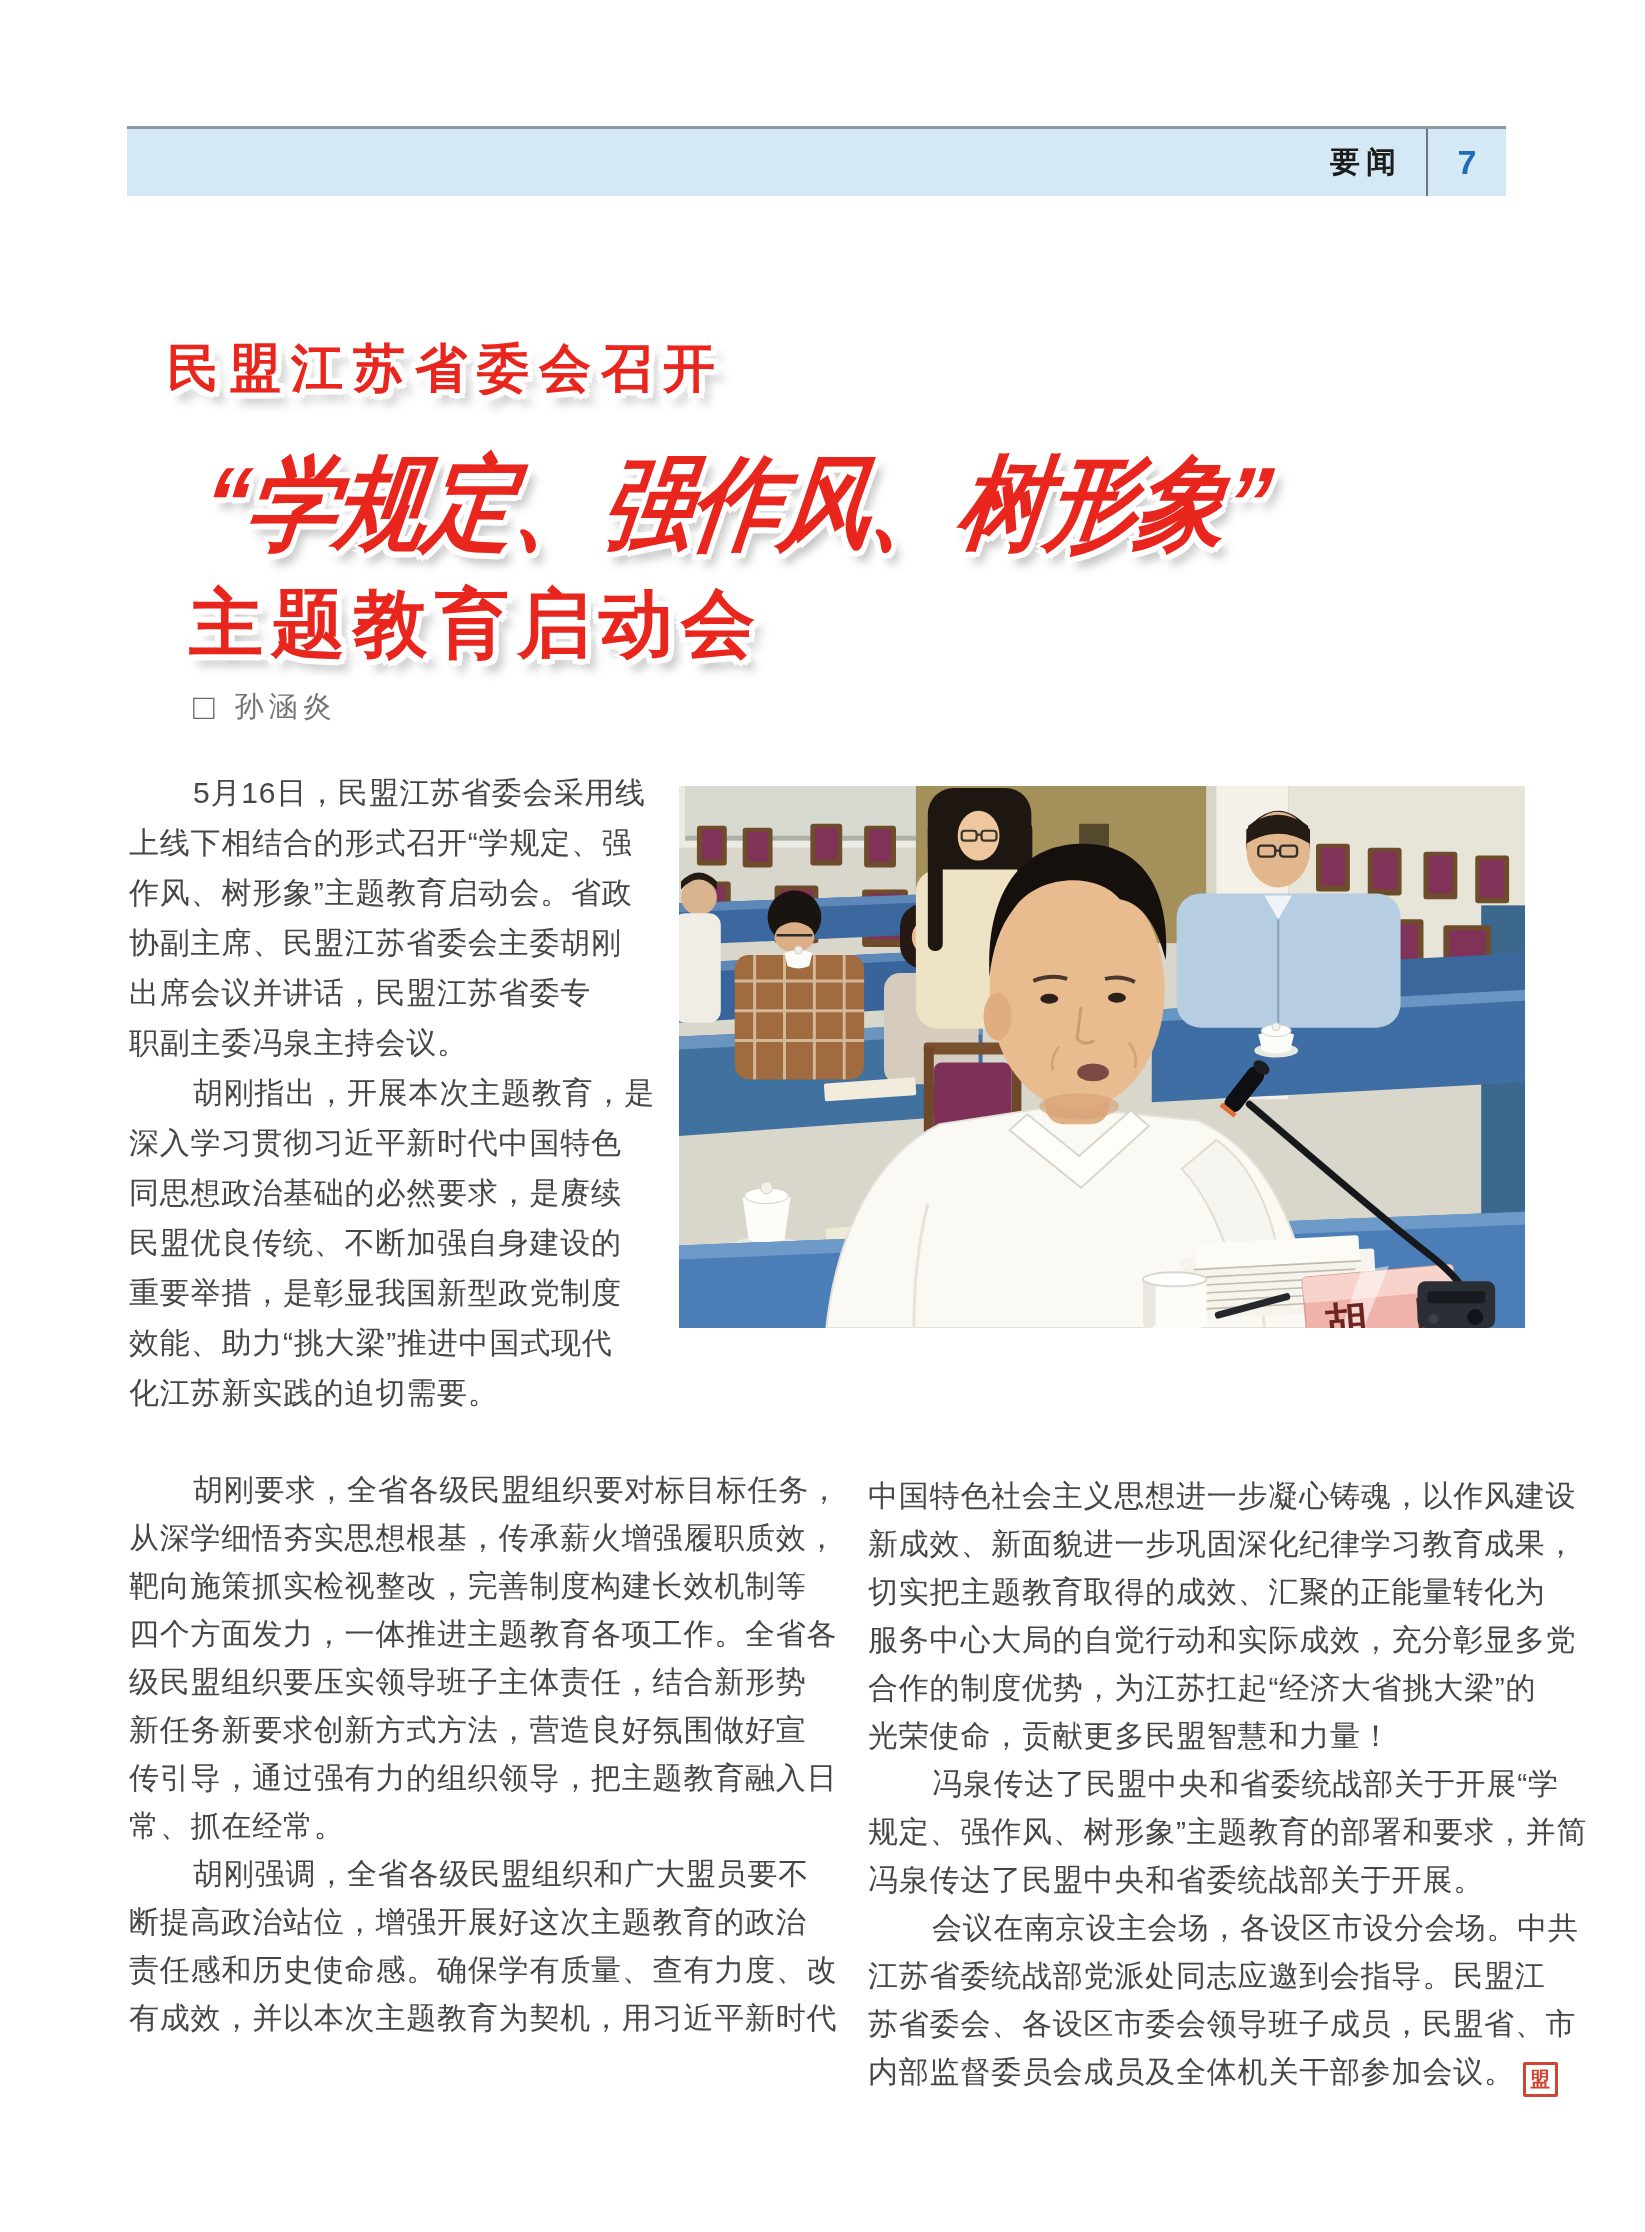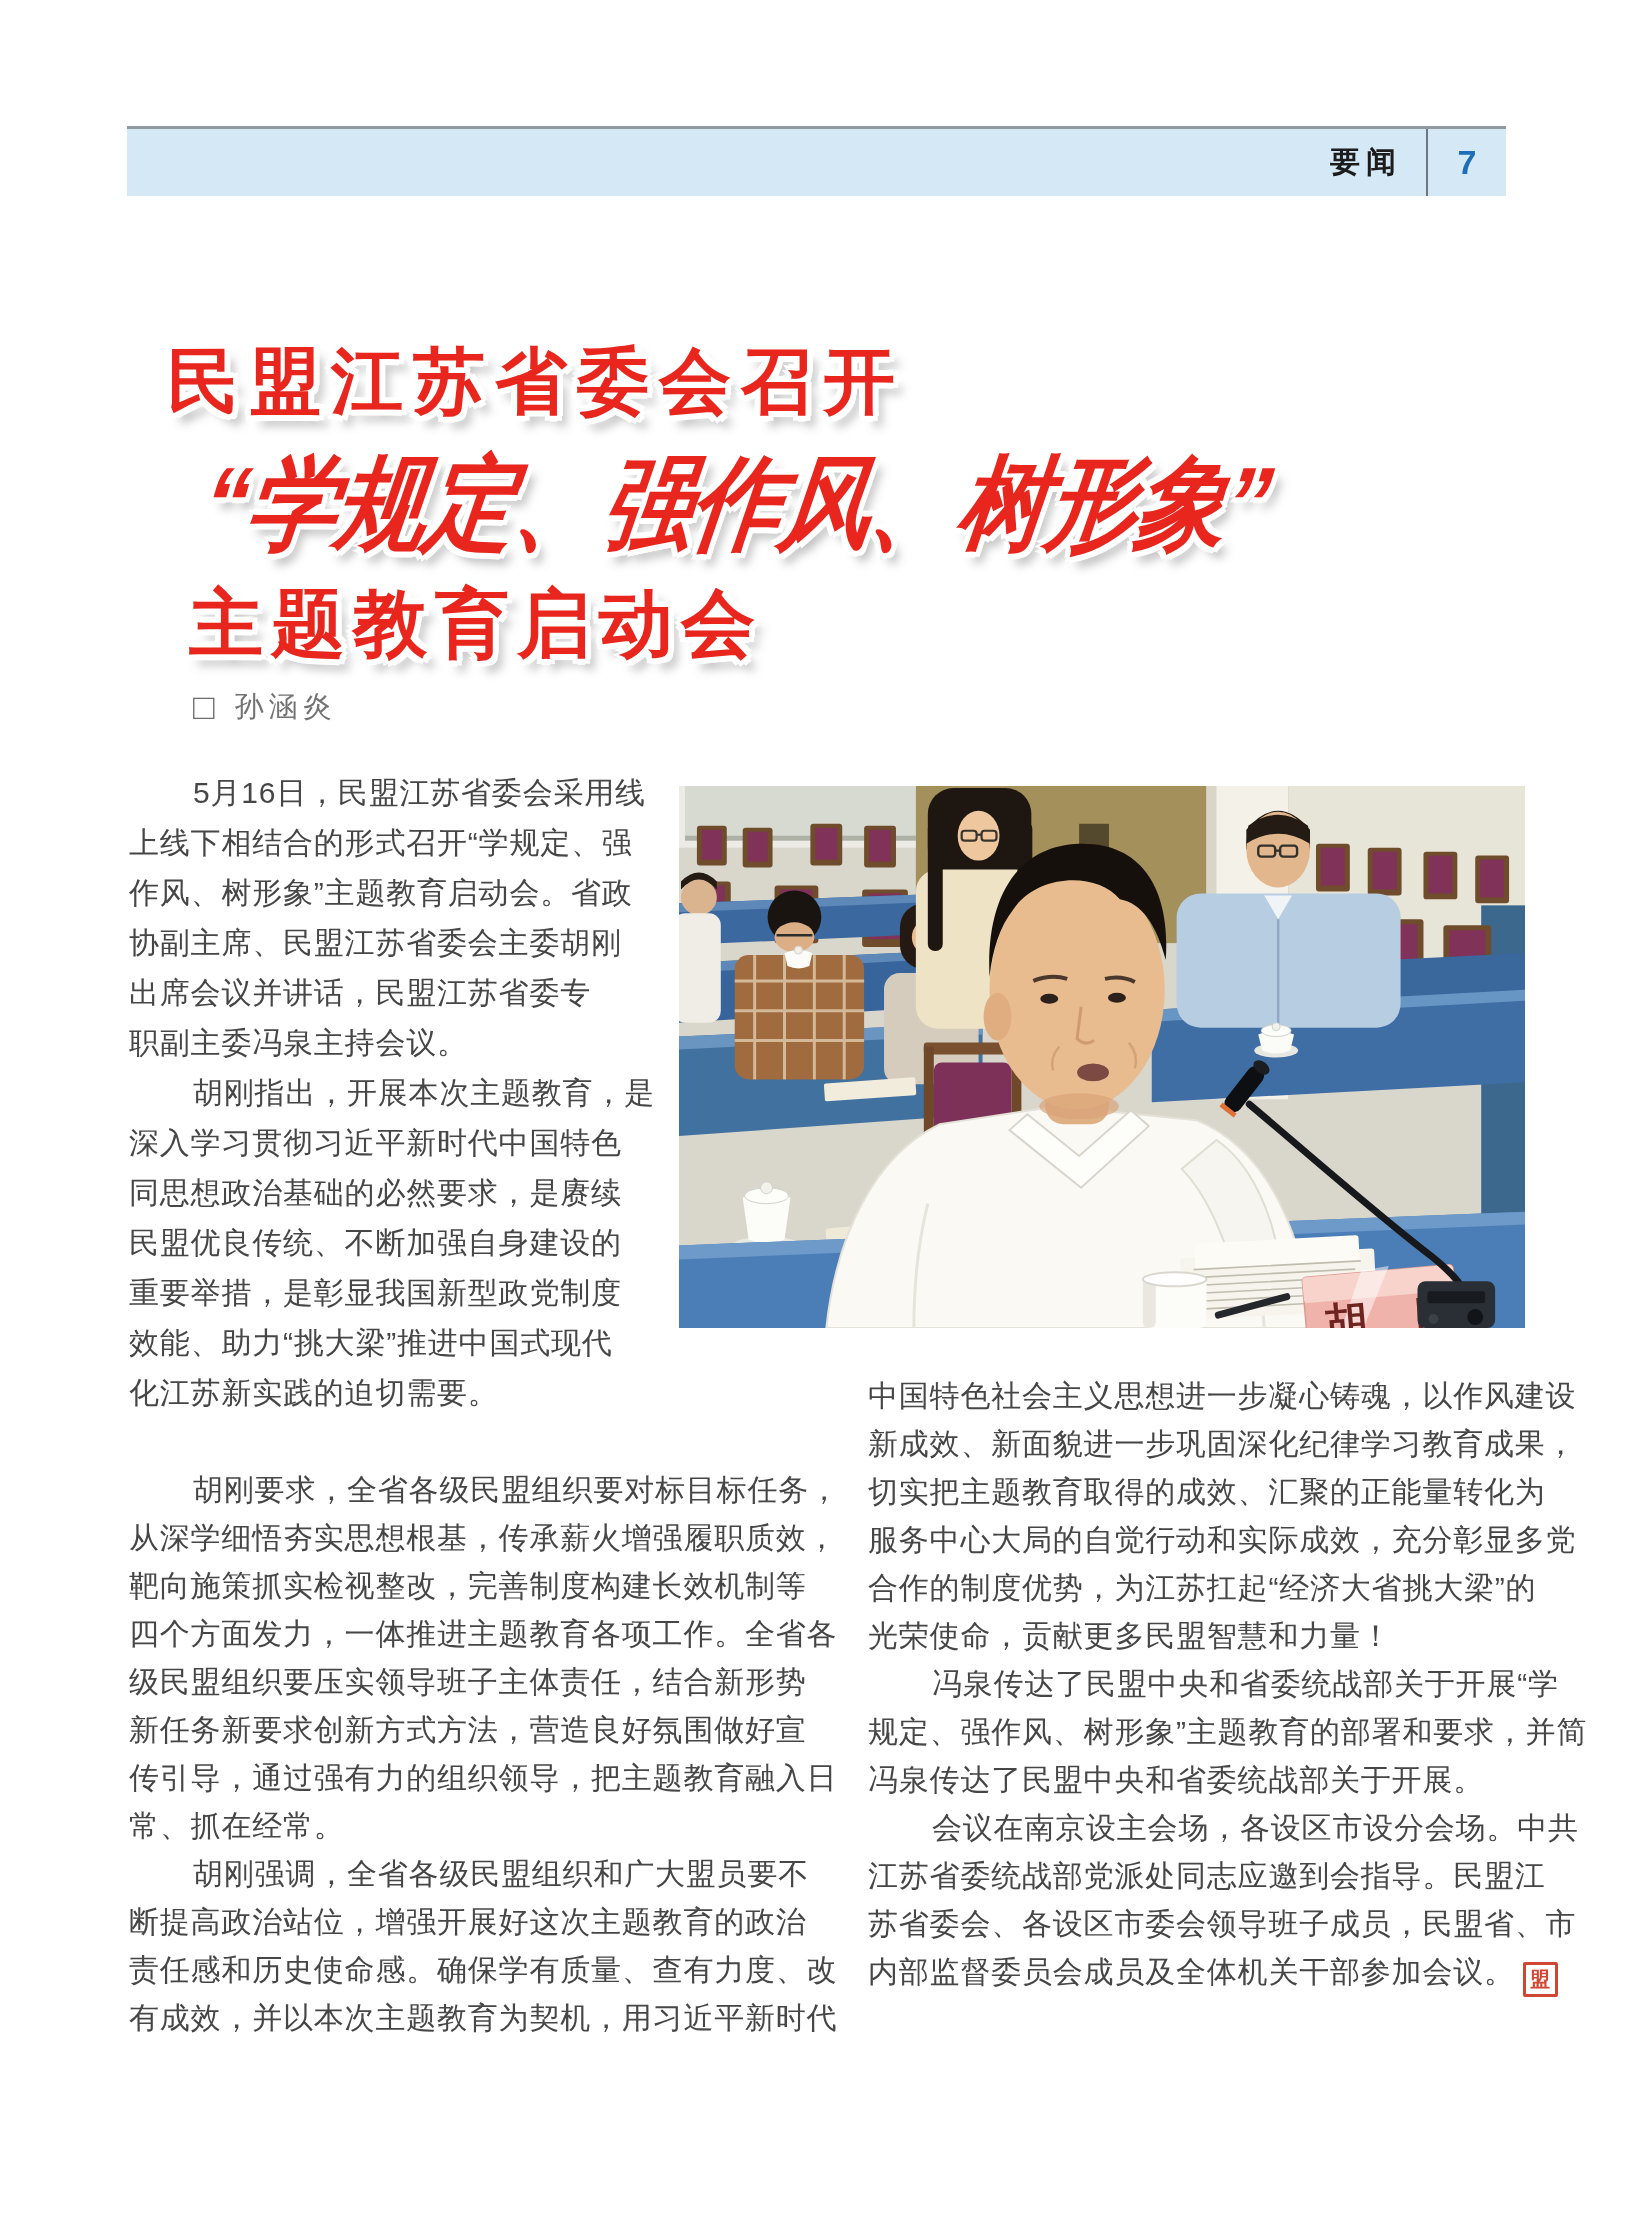--- a/index.html
+++ b/index.html
@@ -11,36 +11,36 @@
           border-top:3px solid #8e99a0;box-sizing:border-box;display:flex;align-items:center;justify-content:flex-end;}
   .sec{font-size:30px;font-weight:bold;color:#1c1c1c;letter-spacing:6px;margin-right:24px;}
   .hdiv{width:2px;height:67px;background:#6f767c;}
   .pageno{width:78px;text-align:center;font-size:34px;font-weight:600;color:#1e6db6;}
 
   
   .rt{color:#e8261d;margin:0;position:absolute;white-space:nowrap;
       text-shadow:-5px -5px 0 #fff,5px -5px 0 #fff,-5px 5px 0 #fff,5px 5px 0 #fff,
                   -6px 0 0 #fff,6px 0 0 #fff,0 -6px 0 #fff,0 6px 0 #fff,
                   9px 11px 10px rgba(110,110,110,.45);}
-  .title-l1{left:167px;top:334px;font-size:72px;font-weight:900;letter-spacing:10px;}
+  .title-l1{left:167px;top:334px;font-size:52px;font-weight:900;letter-spacing:10px;}
   .title-l2{left:204px;top:436px;font-size:103px;font-weight:bold;font-style:italic;
             transform:skewX(-7deg) scaleX(.88);transform-origin:left center;letter-spacing:-2px;}
   .title-l3{left:189px;top:575px;font-size:74px;font-weight:900;letter-spacing:8px;}
 
   
   .byline{position:absolute;left:193px;top:687px;display:flex;align-items:center;gap:20px;}
   .marker{font-size:36px;color:#6d6d6d;line-height:1;}
   .author{font-size:29px;color:#737373;letter-spacing:5px;}
 
   
   .col{position:absolute;color:#464646;}
   .bl{font-size:30px;line-height:50px;white-space:nowrap;letter-spacing:0.8px;}
   .col-narrow{left:129px;top:768px;width:542px;}
   .col-wide{left:129px;top:1466px;width:701px;}
-  .col-right{left:868px;top:1372px;width:677px;}
+  .col-right{left:868px;top:1472px;width:677px;}
   .col-wide .bl,.col-right .bl{line-height:48px;}
   .indent{text-indent:64px;}
   .seal{display:inline-block;width:29px;height:29px;border:3px solid #cf4633;border-radius:2px;
         color:#cf4633;font-size:20px;line-height:29px;text-align:center;font-weight:bold;
         vertical-align:-4px;margin-left:8px;}
 
   
   .photo{position:absolute;left:679px;top:786px;width:846px;height:542px;margin:0;overflow:hidden;}
   .photo svg{display:block;width:100%;height:100%;}
 </style>

